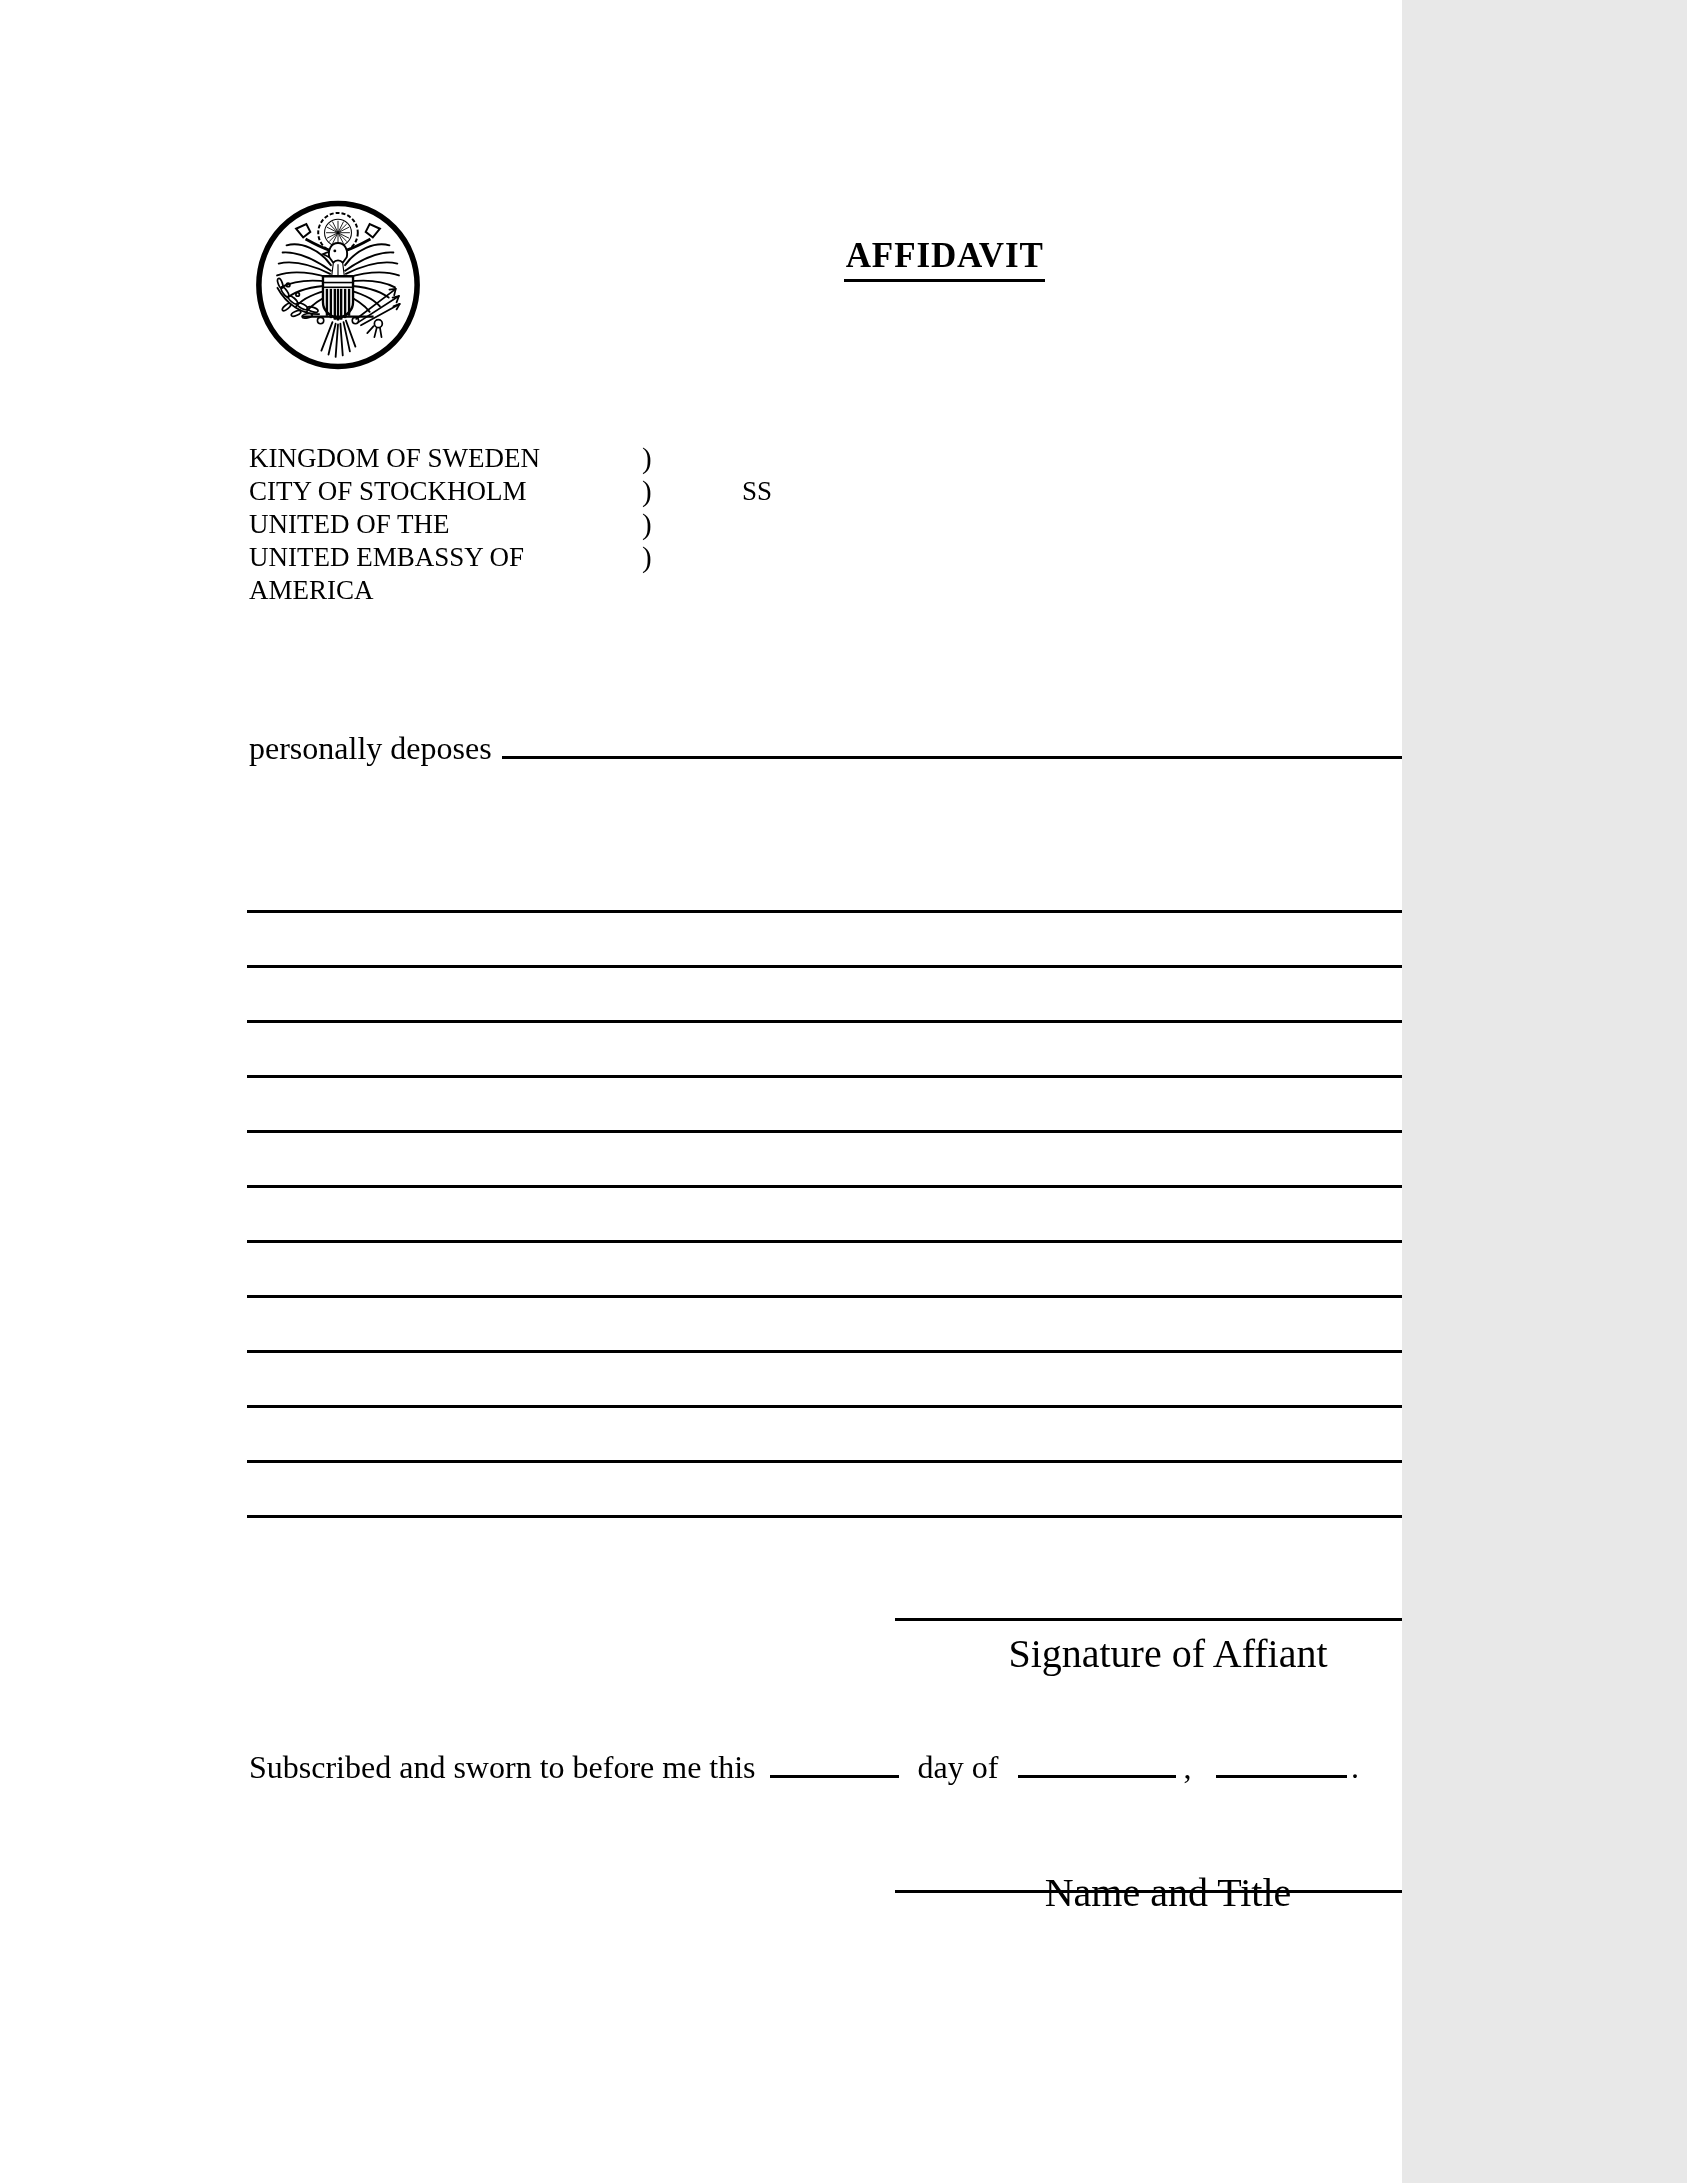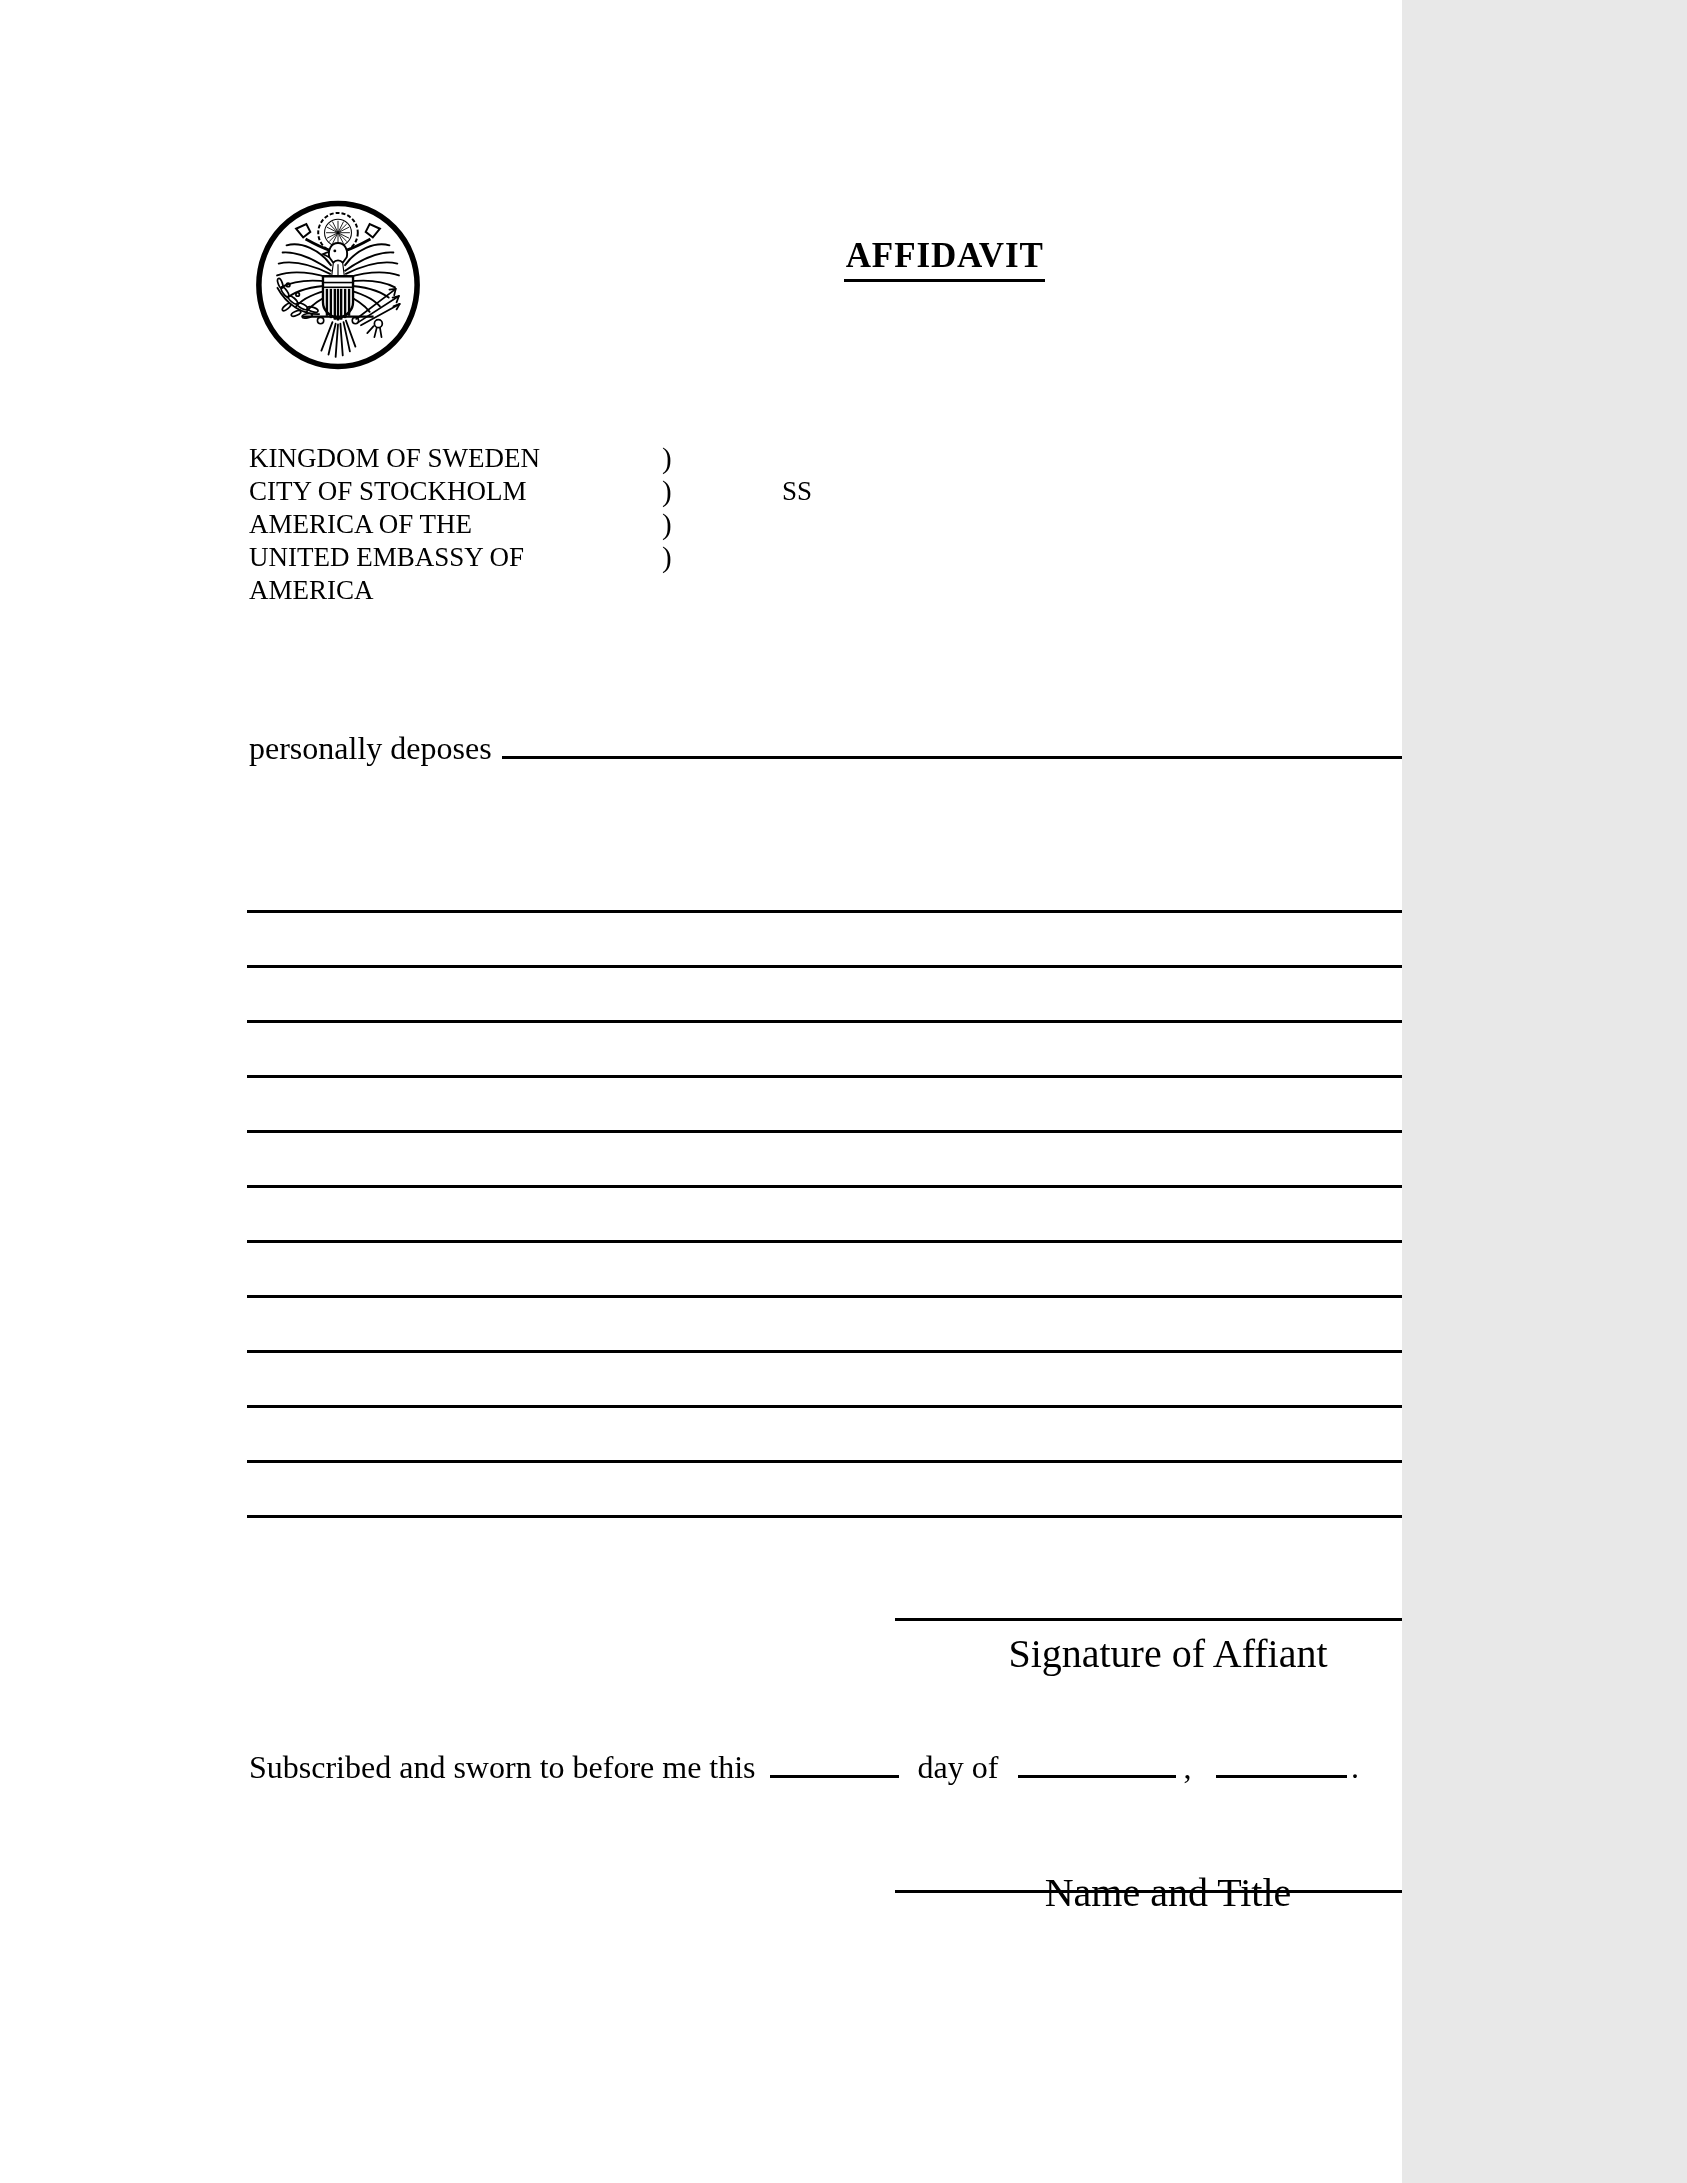--- a/index.html
+++ b/index.html
@@ -14,21 +14,21 @@
   
   .seal{position:absolute;left:247px;top:194px;width:182px;height:185px;}
   
   .title{
     position:absolute;left:844px;top:236px;
     font-size:35px;font-weight:700;letter-spacing:0.9px;
     border-bottom:3.5px solid #000;padding:0 1.7px 2.6px 1.7px;
   }
   
   .venue{position:absolute;left:249px;top:442px;font-size:27px;line-height:33px;}
-  .venue-row{display:grid;grid-template-columns:393px 100px auto;gap:20px;}
+  .venue-row{display:grid;grid-template-columns:393px 100px auto;}
   .venue-paren{font-size:29px;}
   
   .txt{position:absolute;font-size:32px;white-space:nowrap;}
   .intro{left:249px;top:653px;}
   .appeared{left:249px;top:730px;}
   .sworn{left:249px;top:797px;}
   .blank{
     display:inline-block;
     border-bottom:3.5px solid #000;
     height:26px;
@@ -179,21 +179,21 @@
       <span>KINGDOM OF SWEDEN</span>
       <span class="venue-paren">)</span>
       <span></span>
     </div>
     <div class="venue-row">
       <span>CITY OF STOCKHOLM</span>
       <span class="venue-paren">)</span>
       <span>SS</span>
     </div>
     <div class="venue-row">
-      <span>AMERICA OF THE</span>
+      <span>UNITED OF THE</span>
       <span class="venue-paren">)</span>
       <span></span>
     </div>
     <div class="venue-row">
       <span>UNITED EMBASSY OF AMERICA</span>
       <span class="venue-paren">)</span>
       <span></span>
     </div>
   </div>
 

